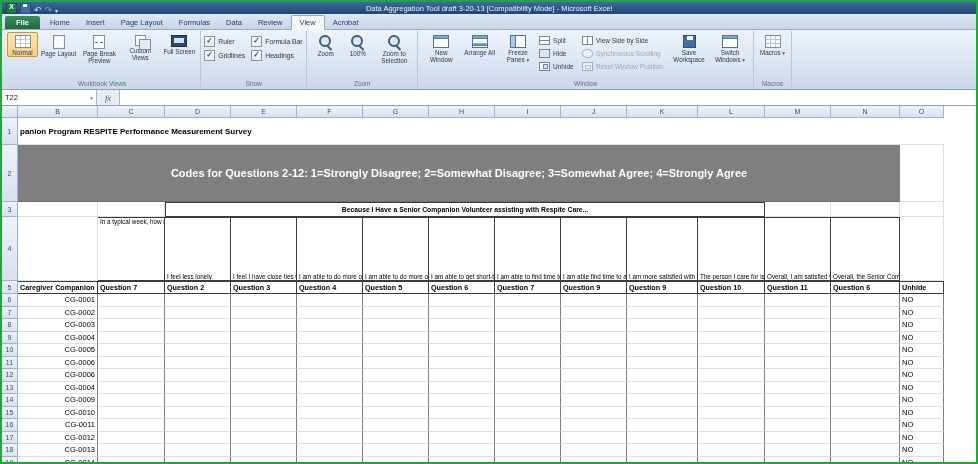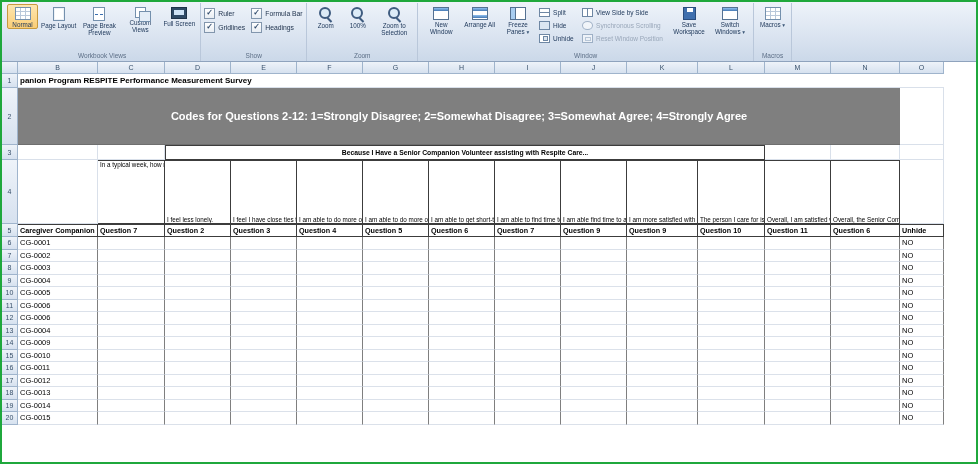--- a/index.html
+++ b/index.html
@@ -73,39 +73,60 @@
   .fbar{height:15px;flex:none;background:#e7edf5;border-bottom:1px solid #8fa3bd;display:flex;align-items:stretch;}
   .nbox{width:88px;flex:none;background:#fff;border-right:1px solid #aab8c9;display:flex;align-items:center;justify-content:space-between;font-size:7.5px;padding:0 3px;color:#222;}
   .nbox .dd{color:#6b7f96;}
   .fx{width:22px;flex:none;border-right:1px solid #aab8c9;display:flex;align-items:center;justify-content:center;font-size:8.5px;font-style:italic;font-family:"Liberation Serif",serif;color:#3c5a7a;}
   .fin{flex:1;background:#fff;}
 
   
   .sheetwrap{flex:1;overflow:hidden;background:#fff;}
   table.grid{border-spacing:0;table-layout:fixed;width:100%;font-size:7.5px;color:#000;}
   table.grid td{overflow:hidden;white-space:nowrap;padding:0 2px;box-sizing:border-box;}
-  .hr{height:12px;} .r1{height:14px;margin-left:48px;} .r2{height:57px;border-radius:28px;} .r3{height:15px;} .r4{height:64px;} .r5{height:13px;} .dr{height:12.5px;}
+  .hr{height:12px;} .r1{height:27px;margin-left:48px;} .r2{height:57px;border-radius:28px;} .r3{height:15px;} .r4{height:64px;} .r5{height:13px;} .dr{height:12.5px;}
   .cn,.ch,.rh{background:linear-gradient(#eef3f9,#d6e1ef);border-right:1px solid #9fb4cc;border-bottom:1px solid #9fb4cc;color:#39516b;font-size:7px;text-align:center;padding:0;}
   .lc{border-right:1px solid #d9e0ea;border-bottom:1px solid #d9e0ea;background:#fff;}
   .dc{border-right:1px solid #7f7f7f;border-bottom:1px solid #dbe1ea;background:#fff;}
-  .idc{text-align:left;}
+  .idc{text-align:right;}
   .resc{text-align:left;}
   .tc{font-weight:bold;font-size:8px;border-bottom:1px solid #d9e0ea;background:#fff;}
   .ban{background:#7f7f7f;color:#fff;font-weight:bold;font-size:11px;text-align:center;border-bottom:1px solid #6e6e6e;}
   .bc{border-top:1px solid #3c3c3c;border-right:1px solid #3c3c3c;border-bottom:1px solid #3c3c3c;border-left:1px solid #3c3c3c;text-align:center;font-size:6.8px;font-weight:bold;background:#fff;}
   .qc{border-top:1px solid #3c3c3c;border-right:1px solid #3c3c3c;border-bottom:1px solid #3c3c3c;background:#fff;vertical-align:bottom;white-space:normal;font-size:6.3px;line-height:7.2px;padding:1px 2px;}
   .hc{border-top:1px solid #3c3c3c;border-right:1px solid #3c3c3c;border-bottom:1px solid #3c3c3c;background:#fff;font-weight:bold;font-size:7.2px;text-align:left;}
   .cf{border:none;background:#fff;}
 </style>
 </head>
 <body>
 
 <div class="frame">
 
-
+  <div class="tb">
+    <div class="qat">
+      <span class="q-logo"></span>
+      <span class="q-save"></span>
+      <span class="q-undo"></span>
+      <span class="q-redo"></span>
+      <span class="q-dd"></span>
+    </div>
+    <div class="ttl">Data Aggregation Tool draft 3-20-13 [Compatibility Mode] - Microsoft Excel</div>
+  </div>
+
+  <div class="tabs">
+    <div class="tab file">File</div>
+    <div class="tab">Home</div>
+    <div class="tab">Insert</div>
+    <div class="tab">Page Layout</div>
+    <div class="tab">Formulas</div>
+    <div class="tab">Data</div>
+    <div class="tab">Review</div>
+    <div class="tab on">View</div>
+    <div class="tab">Acrobat</div>
+  </div>
 
   <div class="rb">
 
     <div class="grp">
       <div class="gb">
         <div class="bb sel">
             <span class="icn i-sheet"></span>
             <span class="bl">Normal</span>
           </div>
         <div class="bb">
@@ -231,20 +252,28 @@
         <div class="bb">
             <span class="icn i-sheet"></span>
             <span class="bl"><span>Macros</span> <span class="dd">▾</span></span>
           </div>
       </div>
       <div class="gl">Macros</div>
     </div>
 
   </div>
 
+  <div class="fbar">
+    <div class="nbox">
+        <span>T22</span>
+        <span class="dd">▾</span>
+      </div>
+    <div class="fx">fx</div>
+    <div class="fin"></div>
+  </div>
 
   <div class="sheetwrap">
     <table class="grid">
       <colgroup>
         <col style="width:16px">
           <col style="width:80px">
           <col style="width:67px">
           <col style="width:66px">
           <col style="width:66px">
           <col style="width:66px">

